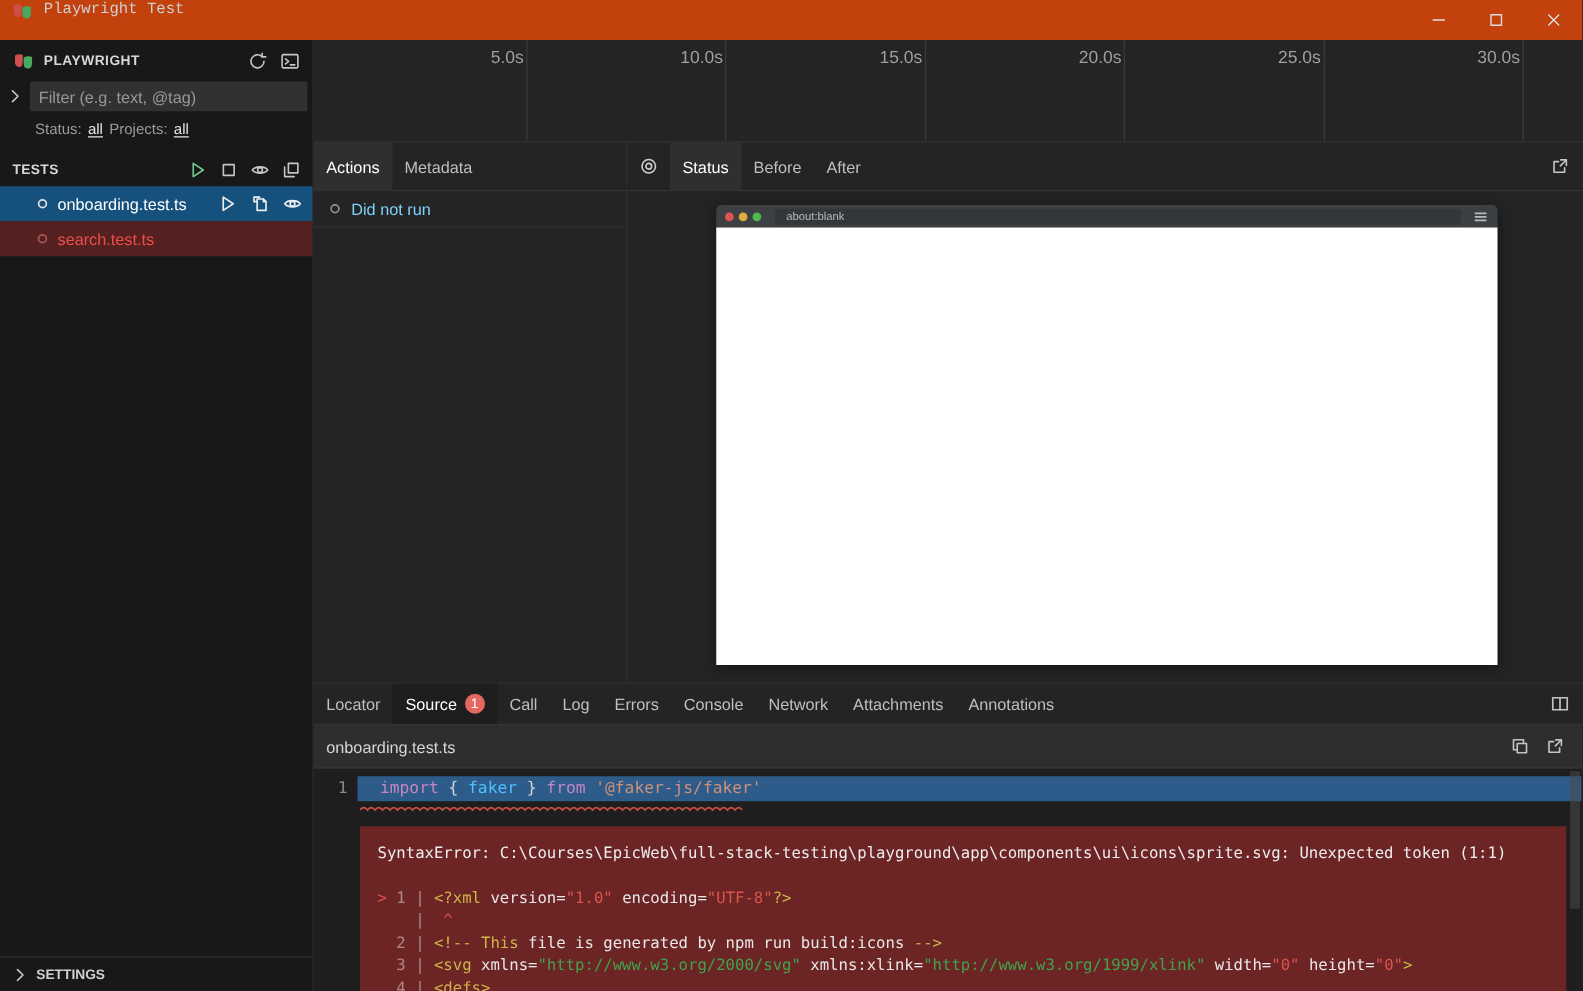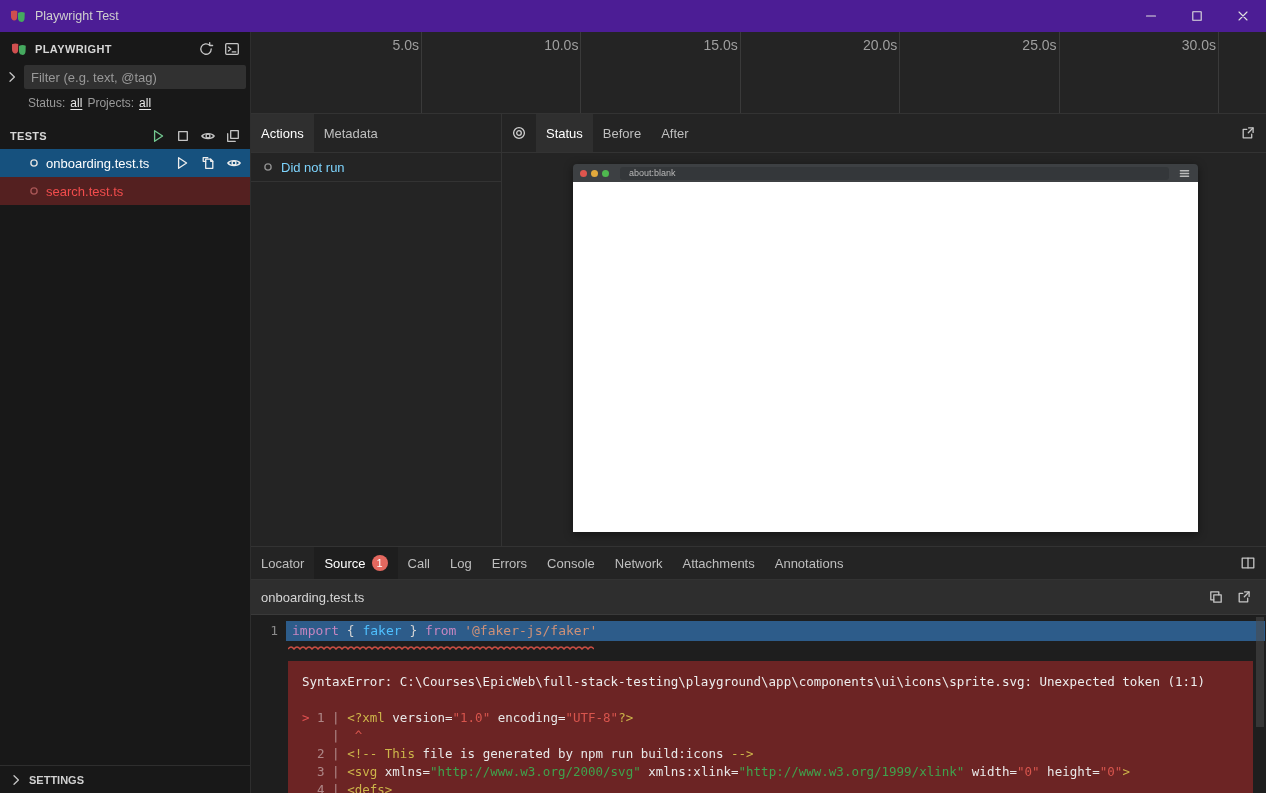--- a/index.html
+++ b/index.html
@@ -1,20 +1,20 @@
 <!DOCTYPE html>
 <html><head>
 <meta charset="utf-8">
 <style>
   html,body{margin:0;padding:0;background:#242424;}
   body{width:1266px;height:793px;overflow:hidden;font-family:"Liberation Sans",sans-serif;color:#cccccc;font-size:13px;}
   .app{width:1266px;height:793px;display:flex;flex-direction:column;background:#242424;}
 
   
-  .titlebar{flex:0 0 32px;height:32px;background:#4c1d95;display:flex;align-items:center;}
+  .titlebar{flex:0 0 32px;height:32px;background:#c2410c;display:flex;font-family:Liberation Mono, monospace;}
   .titlebar .logo{margin-left:9px;}
   .titlebar .title{margin-left:8px;color:#cfcfcf;font-size:12.5px;flex:1;}
   .win-btn{width:46px;height:32px;display:flex;align-items:center;justify-content:center;color:#e0e0e0;}
 
   
   .main-row{flex:1;display:flex;min-height:0;}
   .sidebar{flex:0 0 250px;width:250px;background:#181818;border-right:1px solid #2e2e2e;display:flex;flex-direction:column;min-height:0;}
   .content{flex:1;display:flex;flex-direction:column;min-width:0;}
 
   
@@ -69,21 +69,21 @@
   .page{height:350px;background:#ffffff;}
 
   
   .bottom{flex:1;display:flex;flex-direction:column;min-height:0;}
   .bottom-tabs{flex:0 0 32px;height:32px;}
   .file-toolbar{flex:0 0 34px;height:34px;background:#2e2e2e;display:flex;align-items:center;padding:0 10px;color:#d6d6d6;border-bottom:1px solid #3a3a3a;}
   .ft-icons{display:flex;gap:12px;color:#c5c5c5;margin-right:4px;}
   .source{flex:1;background:#1e1e1e;position:relative;font-family:"DejaVu Sans Mono",monospace;font-size:13px;overflow:hidden;padding-top:6px;}
   .code-line{display:flex;height:20px;line-height:20px;}
   .ln{flex:0 0 27px;width:27px;text-align:right;padding-right:8px;color:#8a8a8a;}
-  .lc{flex:1;margin-right:1px;padding-left:6px;white-space:pre;}
+  .lc{flex:1;margin-right:1px;padding-left:18px;white-space:pre;}
   .lc.sel{background:#2d5c8a;color:#ffffff;}
   .squig{margin-left:37px;width:306px;height:8px;}
   .tok-kw{color:#c586c0;}.tok-pu{color:#d4d4d4;}.tok-vr{color:#4fc1ff;}.tok-st{color:#ce9178;}.tok-fg{color:#d4d4d4;}
   .error-block{margin:12px 13px 0 37px;background:#6c2424;padding:12px 14px;color:#ededed;line-height:18px;white-space:pre;font-size:12.5px;overflow:hidden;}
   .fr-line{height:18px;}
   .fr-marker{color:#e05050;}
   .fr-dim{color:rgba(255,255,255,.45);}
   .fr-y{color:#cdb54a;}.fr-w{color:#e8e8e8;}.fr-g{color:#3fa34d;}.fr-r{color:#d8554d;}
   .vscroll{position:absolute;right:2px;top:2px;width:8px;height:110px;background:#4a4a4a;opacity:.55;}
 

